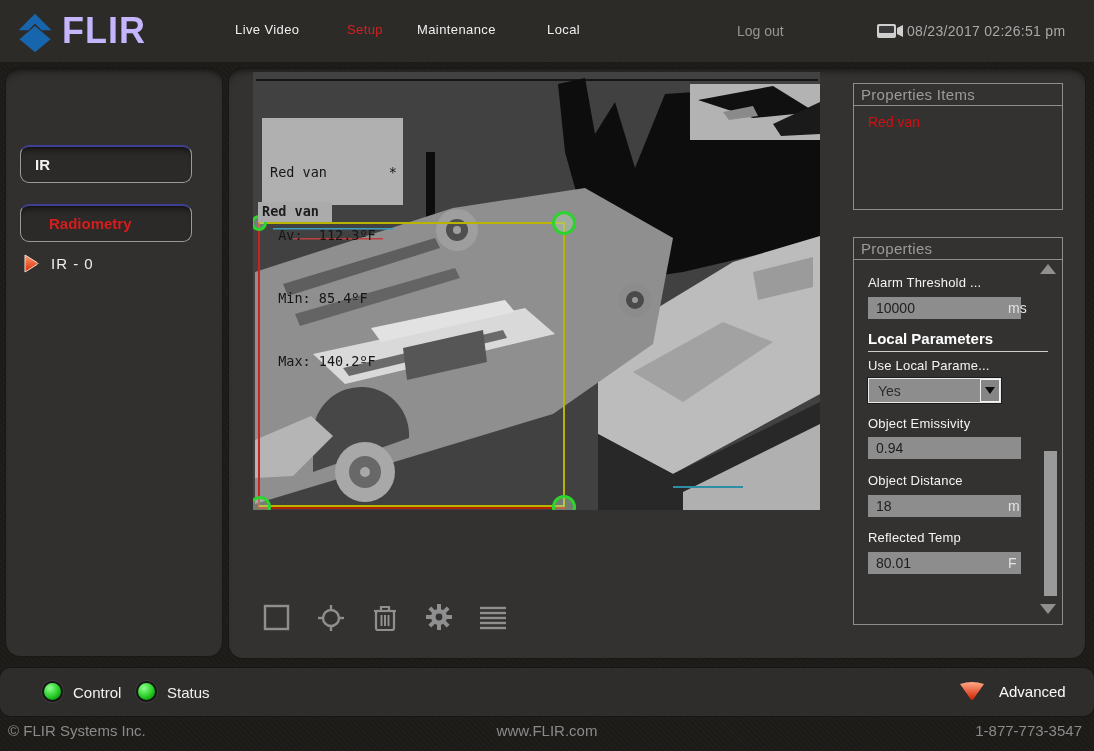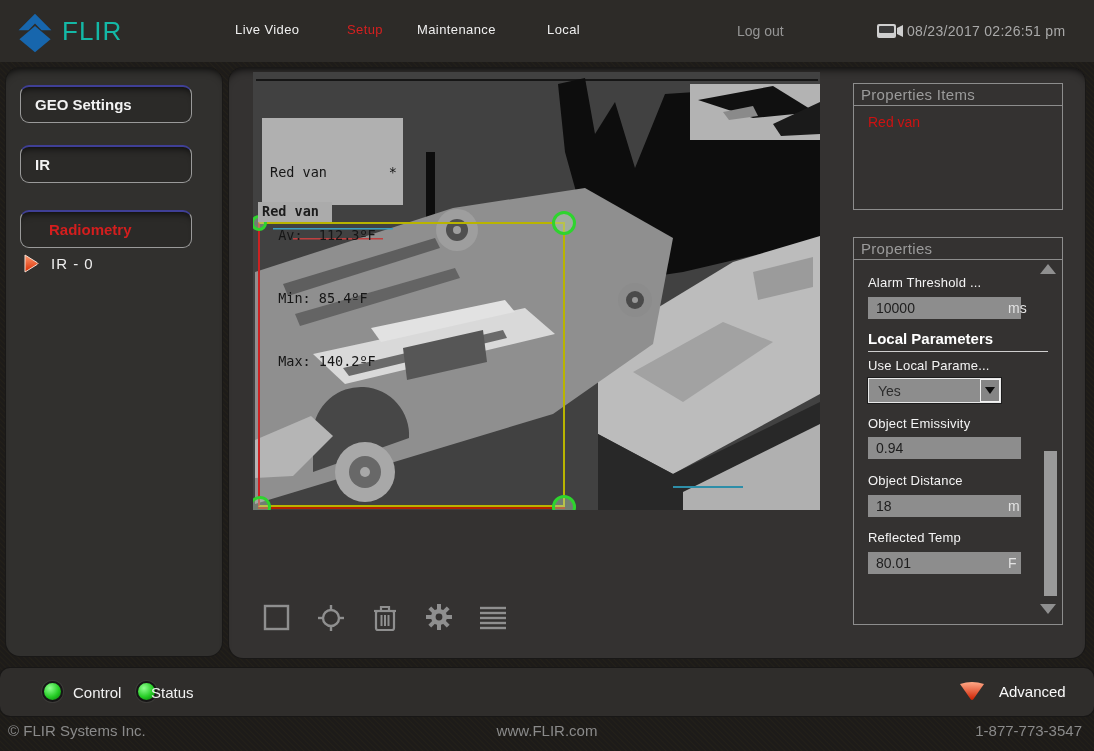--- a/index.html
+++ b/index.html
@@ -9,21 +9,21 @@
     font-family:"Liberation Sans", sans-serif;
     background:
       repeating-linear-gradient(45deg,#1d1b19 0px,#1d1b19 2px,#232019 3px,#1d1b19 4px);
     color:#eee; overflow:hidden;
   }
   .abs { position:absolute; }
 
   
   #topbar { left:0; top:0; width:1094px; height:62px; background:#2d2b28; }
   #logo { left:12px; top:8px; display:flex; align-items:center; gap:4px; }
-  #logo-text { color:#14b8a6; font-size:26px; font-weight:normal; letter-spacing:1px; line-height:44px; }
+  #logo-text { color:#c4b5fd; font-size:36px; font-weight:bold; letter-spacing:1px; line-height:44px; }
   .nav-item { top:22px; font-size:13px; color:#efefef; letter-spacing:.4px; cursor:pointer; }
   .nav-item.active { color:#d42020; }
   #nav-live { left:235px; } #nav-setup { left:347px; } #nav-maint { left:417px; } #nav-help { left:547px; }
   #logout { left:737px; top:23px; font-size:14px; color:#969696; cursor:pointer; }
   #cam-icon { left:877px; top:22px; }
   #datetime { left:907px; top:23px; font-size:14px; color:#a9a9a9; letter-spacing:.3px; }
 
   
   .panel-card { background:#31302e; border-radius:14px; box-shadow:0 0 0 1px #191817, inset 0 8px 10px -8px #000; }
   #sidebar { left:6px; top:68px; width:216px; height:588px; }
@@ -31,21 +31,21 @@
 
   
   .side-btn {
     position:absolute; left:14px; width:172px; height:38px;
     background:#2b2a28; border:1px solid #9a9a9a; border-top:2px solid #3f3f96;
     border-radius:9px; box-shadow:inset 0 7px 9px -7px #000;
     display:flex; align-items:center; padding-left:14px;
     font-size:15px; font-weight:bold; color:#f2f2f2; cursor:pointer;
   }
   .side-btn.active { color:#d41e1e; }
-  #btn-geo { top:17px; } #btn-ir { top:77px; } #btn-radio { top:142px;padding-left:28px; }
+  #btn-geo { top:17px; } #btn-ir { top:77px; } #btn-radio { top:136px;padding-left:28px; }
   #tree-item { left:18px; top:186px; display:flex; align-items:center; gap:11px; cursor:pointer; }
   #tree-item span { font-size:15px; color:#efefef; letter-spacing:1px; }
 
   
   #video { left:24px; top:4px; width:567px; height:438px; overflow:hidden; background:#414141; }
   #scene { position:absolute; left:0; top:0; }
 
   
   #meas-rect {
     position:absolute; left:5px; top:150px; width:307px; height:285px;
@@ -112,21 +112,21 @@
     box-shadow:inset 0 0 0 2px #2c2b29, inset 0 0 0 3px #6a6a6a;
   }
 
   
   #bottombar { left:0px; top:668px; width:1094px; height:48px; background:#2f2d2b; border-radius:10px; box-shadow:0 0 0 1px #181716; }
   .led { position:absolute; top:13px; width:21px; height:21px; border-radius:50%;
     background:radial-gradient(circle at 35% 30%, #90ff90, #25cc25 55%, #0b7c0b 95%);
     border:2px solid #161616; box-shadow:0 0 0 1px #3c3a38; }
   #led-control { left:42px; } #led-status { left:136px; }
   .led-label { position:absolute; top:16px; font-size:15px; color:#f0f0f0; }
-  #lbl-control { left:73px; } #lbl-status { left:151px; }
+  #lbl-control { left:73px; } #lbl-status { left:167px; }
   #advanced { position:absolute; left:958px; top:14px; display:flex; align-items:center; gap:13px; cursor:pointer; }
   #advanced span { font-size:15px; color:#fafafa; }
   #footer { left:0; top:716px; width:1094px; height:35px; font-size:15px; color:#8a8a8a;padding-left:48px; }
   #footer .f-left { position:absolute; left:8px; top:6px; }
   #footer .f-center { position:absolute; left:0; right:0; top:6px; text-align:center; }
   #footer .f-right { position:absolute; right:12px; top:6px; }
 </style>
 </head>
 <body>
 
@@ -145,23 +145,20 @@
   <span class="abs" id="logout">Log out</span>
   <svg class="abs" id="cam-icon" width="27" height="18" viewBox="0 0 27 18">
     <rect x="0" y="2" width="19" height="14" rx="2" fill="#cfcfcf"></rect>
     <rect x="2" y="4" width="15" height="7" rx="1" fill="#3a3a3a"></rect>
     <polygon points="20,6 26,3 26,15 20,12" fill="#cfcfcf"></polygon>
   </svg>
   <span class="abs" id="datetime">08/23/2017 02:26:51 pm</span>
 </div>
 
 <div id="sidebar" class="abs panel-card">
-  <div class="side-btn" id="btn-geo">
-    <span>GEO Settings</span>
-  </div>
   <div class="side-btn" id="btn-ir">
     <span>IR</span>
   </div>
   <div class="side-btn active" id="btn-radio">
     <span>Radiometry</span>
   </div>
   <div id="tree-item" class="abs">
     <svg width="16" height="19" viewBox="0 0 16 19">
       <defs>
           <linearGradient id="irg" x1="0" y1="0" x2="0" y2="1">

